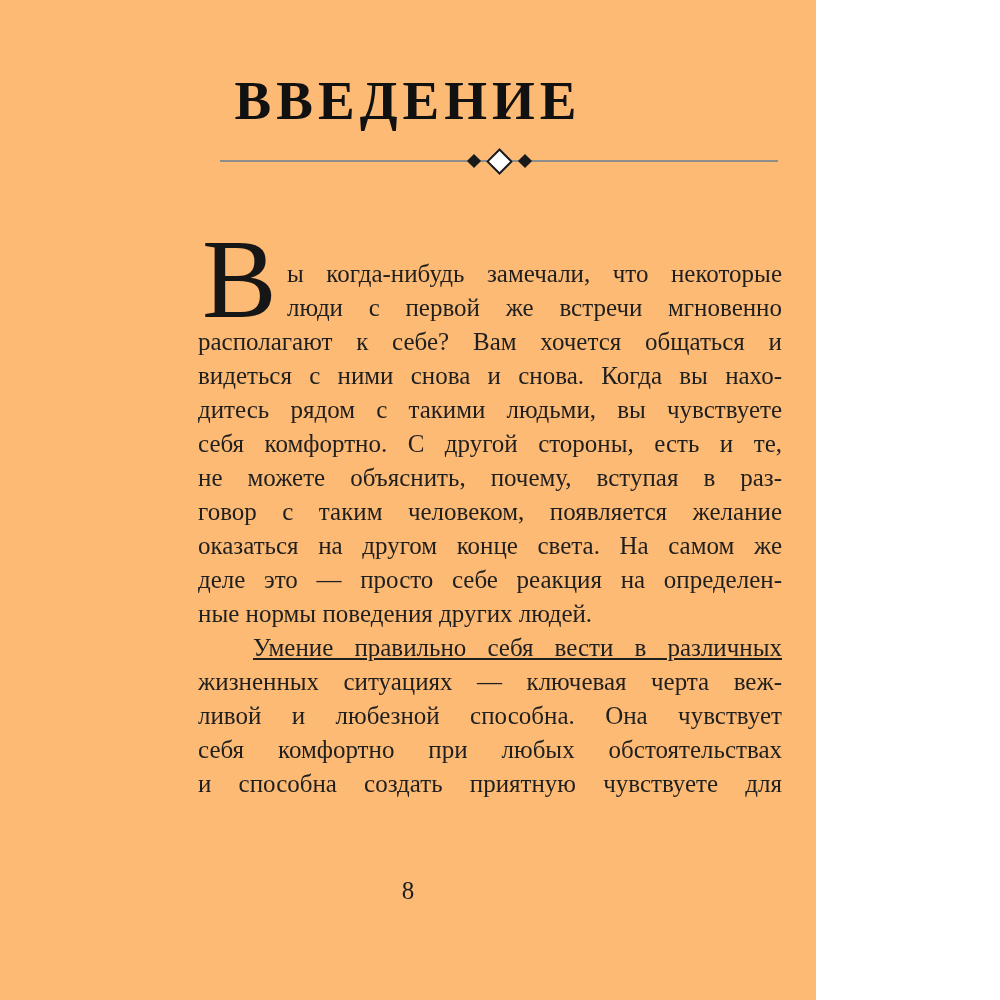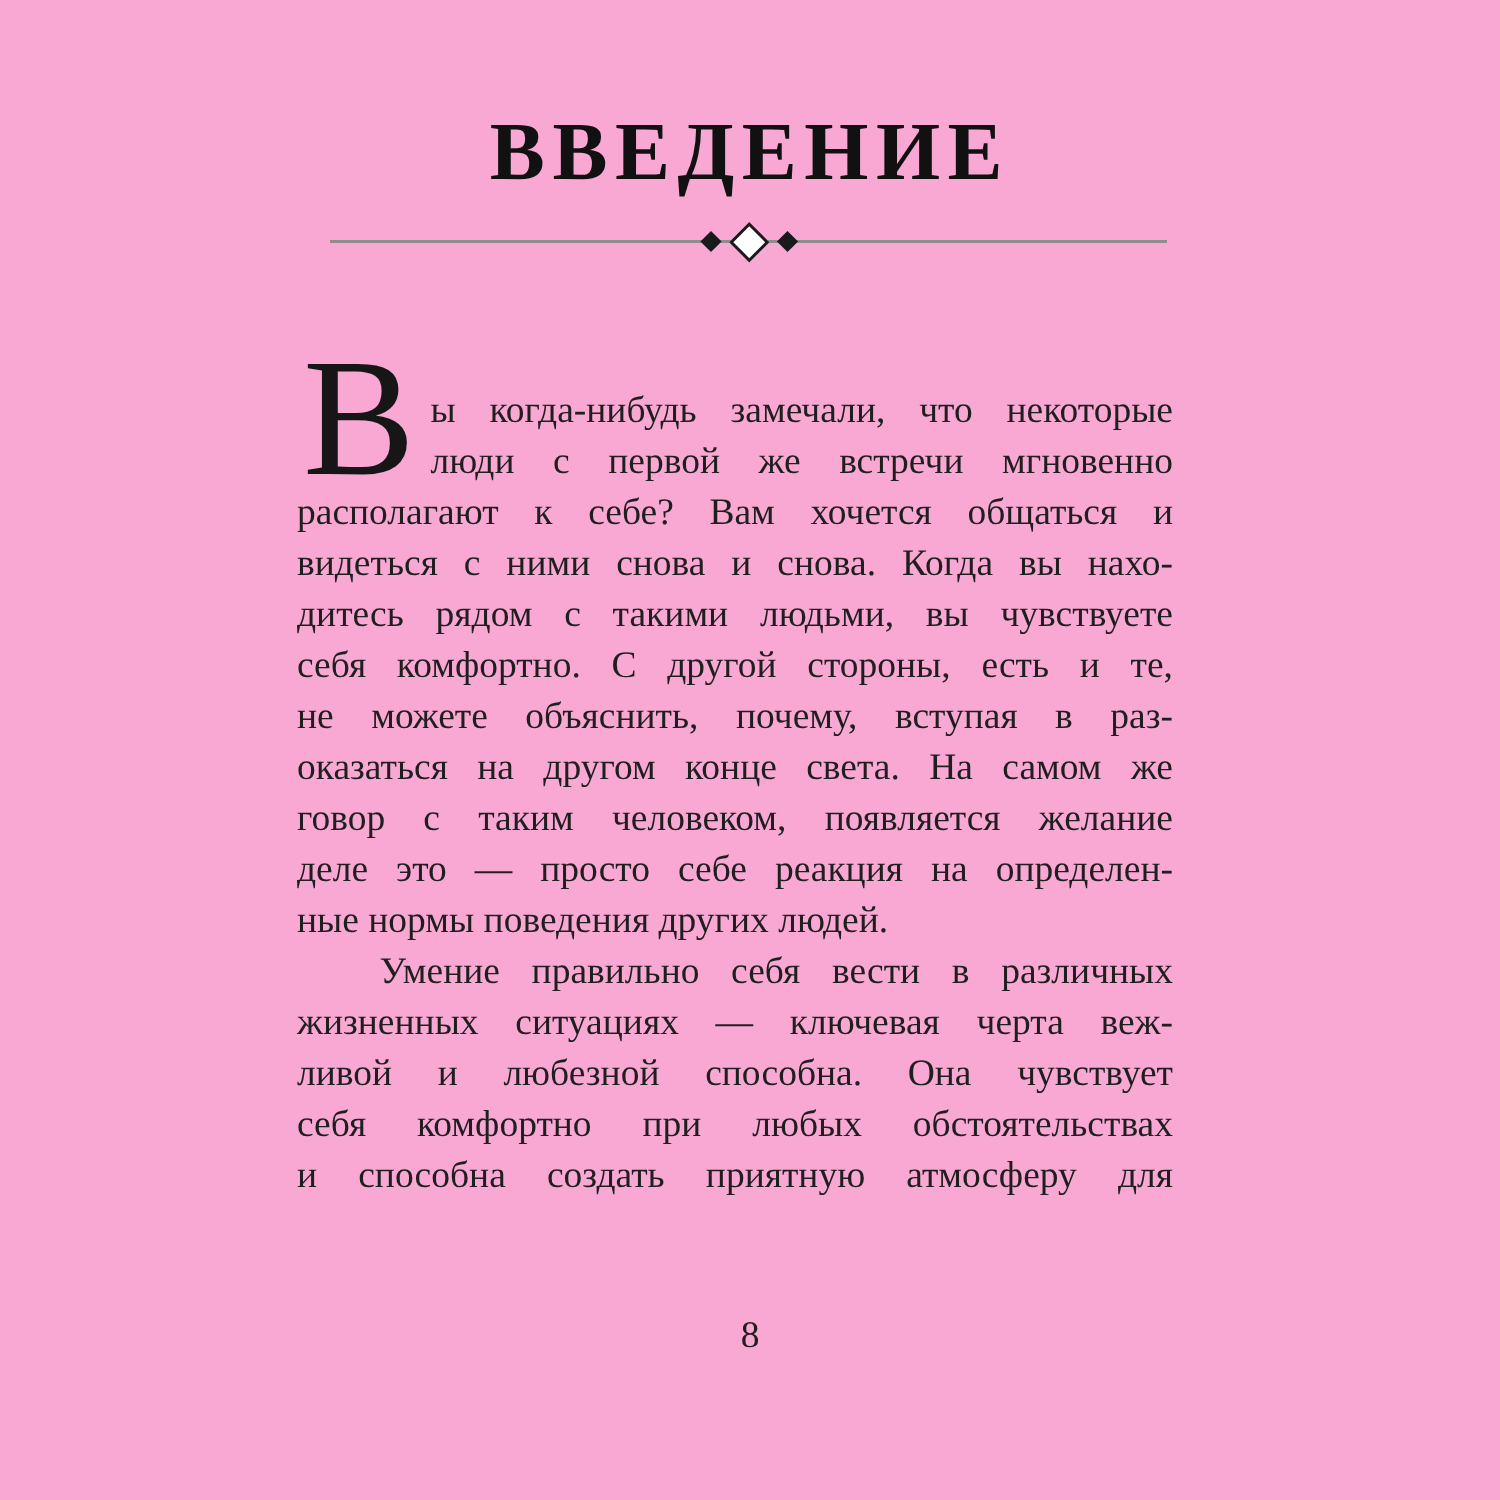--- a/index.html
+++ b/index.html
@@ -2,23 +2,23 @@
 <html lang="ru"><head>
 <meta charset="utf-8">
 <style>
   html, body {
     margin: 0;
     padding: 0;
     background: #ffffff;
   }
   .book-page {
     position: relative;
-    width: 1000px;
+    width: 816px;
     height: 1000px;
-    background: #f9a8d4;
+    background: #fdba74;
     font-family: "Liberation Serif", "DejaVu Serif", serif;
     color: #1f1f1f;
     overflow: hidden;
   }
 
   
   .chapter-title {
     position: absolute;
     top: 73px;
     left: 0;
@@ -94,20 +94,21 @@
   }
   .para-first .text-line:nth-child(1),
   .para-first .text-line:nth-child(2) {
     margin-left: 89px;
   }
   .para-first .text-line:last-child {
     text-align-last: left;
   }
   .para-second .text-line:first-child {
     text-indent: 55px;
+    text-decoration: underline;
   }
 
   
   .page-number {
     position: absolute;
     top: 877px;
     left: 0;
     width: 100%;
     text-align: center;
     font-size: 25px;
@@ -134,29 +135,29 @@
   <div class="body-text">
     <span class="dropcap">В</span>
     <div class="para para-first">
         <div class="text-line">ы когда-нибудь замечали, что некоторые</div>
         <div class="text-line">люди с первой же встречи мгновенно</div>
         <div class="text-line">располагают к себе? Вам хочется общаться и</div>
         <div class="text-line">видеться с ними снова и снова. Когда вы нахо-</div>
         <div class="text-line">дитесь рядом с такими людьми, вы чувствуете</div>
         <div class="text-line">себя комфортно. С другой стороны, есть и те,</div>
         <div class="text-line">не можете объяснить, почему, вступая в раз-</div>
+        <div class="text-line">говор с таким человеком, появляется желание</div>
         <div class="text-line">оказаться на другом конце света. На самом же</div>
-        <div class="text-line">говор с таким человеком, появляется желание</div>
         <div class="text-line">деле это — просто себе реакция на определен-</div>
         <div class="text-line">ные нормы поведения других людей.</div>
       </div>
     <div class="para para-second">
         <div class="text-line">Умение правильно себя вести в различных</div>
         <div class="text-line">жизненных ситуациях — ключевая черта веж-</div>
         <div class="text-line">ливой и любезной способна. Она чувствует</div>
         <div class="text-line">себя комфортно при любых обстоятельствах</div>
-        <div class="text-line">и способна создать приятную атмосферу для</div>
+        <div class="text-line">и способна создать приятную чувствуете для</div>
       </div>
   </div>
 
   <div class="page-number">8</div>
 
 </div>
 
 </body></html>

